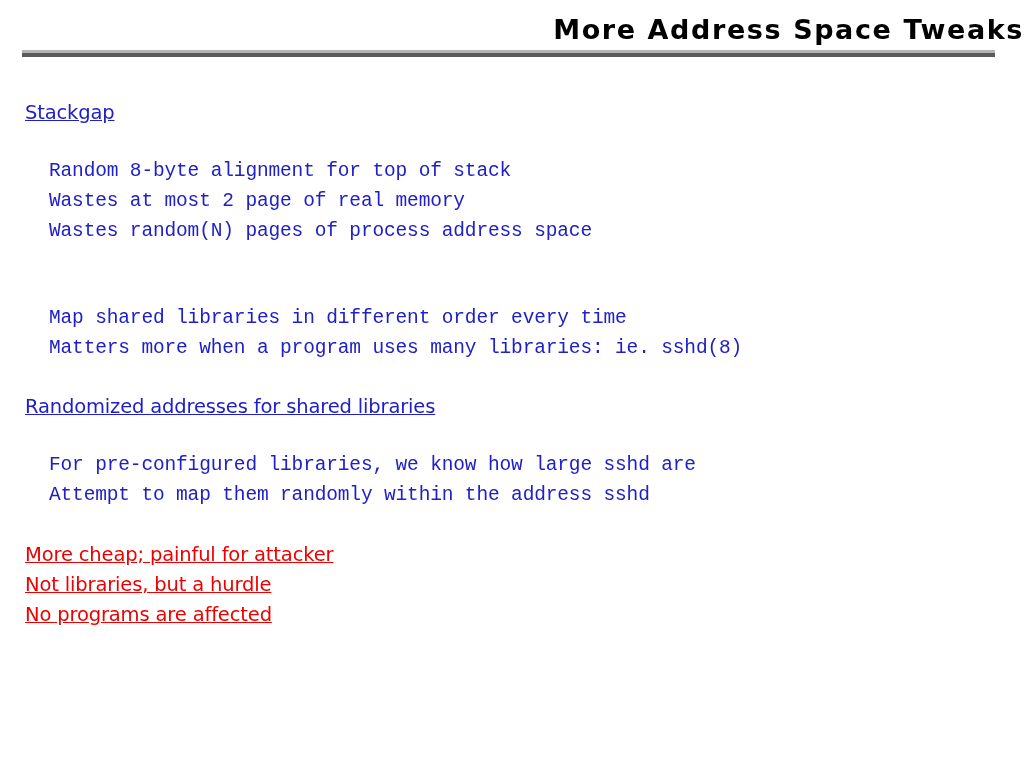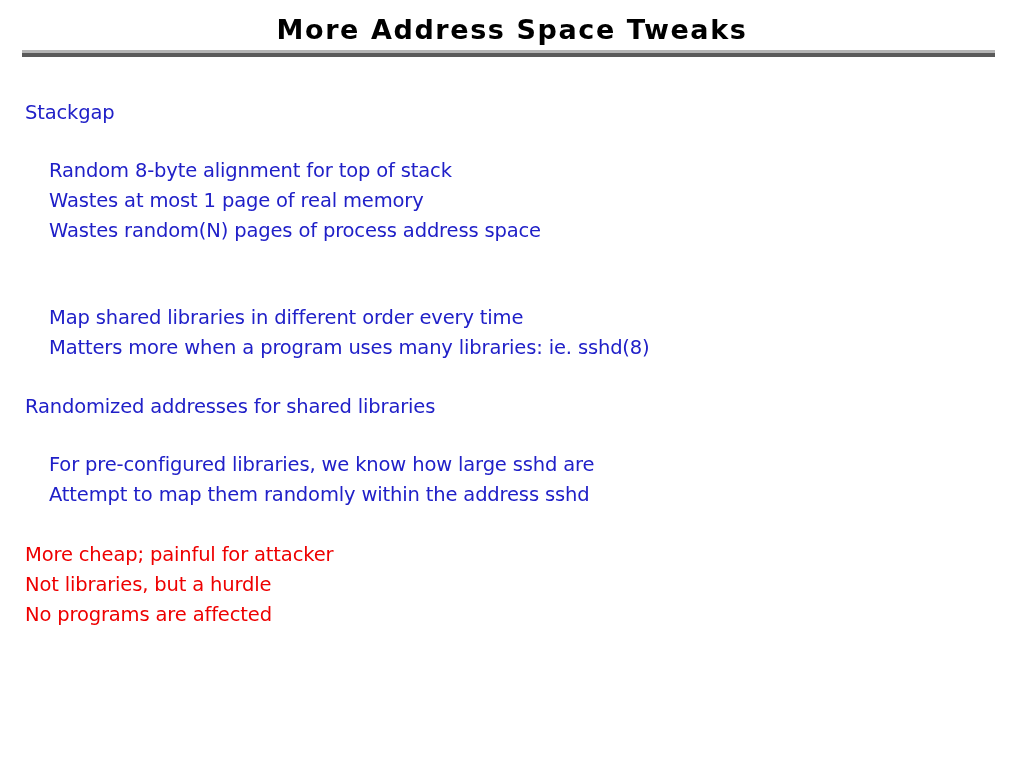--- a/index.html
+++ b/index.html
@@ -21,21 +21,21 @@
     height: 768px;
     background: #ffffff;
   }
 
   
   .slide-title {
     position: absolute;
     left: 0;
     top: 14px;
     width: 1024px;
-    text-align: center;
+    text-align: right;
     font-family: "DejaVu Sans", sans-serif;
     font-weight: bold;
     font-size: 27px;
     letter-spacing: 1.6px;
     color: #000000;
     white-space: nowrap;
   }
 
   
   .title-rule {
@@ -73,24 +73,26 @@
     font-size: 19.5px;
     line-height: 30px;
     height: 30px;
     white-space: nowrap;
     letter-spacing: -0.15px;
   }
 
   .level-0 {
     margin-left: 25px;
     color: #2020c8;
+    text-decoration: underline;
   }
   .level-1 {
     margin-left: 49px;
     color: #2020c8;
+    font-family: Liberation Mono, monospace;
   }
   .level-0.accent,
   .level-1.accent {
     color: #ee0000;
   }
 
   .spacer-sm { height: 28px; }
   .spacer-md { height: 29px; }
   .spacer-lg { height: 30px; }
 </style>
@@ -104,21 +106,21 @@
   <div class="title-rule">
     <div class="rule-light"></div>
     <div class="rule-dark"></div>
   </div>
 
   <div class="body-area">
 
     <div class="line level-0">Stackgap</div>
     <div class="spacer-sm"></div>
     <div class="line level-1">Random 8-byte alignment for top of stack</div>
-    <div class="line level-1">Wastes at most 1 page of real memory</div>
+    <div class="line level-1">Wastes at most 2 page of real memory</div>
     <div class="line level-1">Wastes random(N) pages of process address space</div>
 
     <div class="spacer-md"></div>
 
     <div class="spacer-sm"></div>
     <div class="line level-1">Map shared libraries in different order every time</div>
     <div class="line level-1">Matters more when a program uses many libraries: ie. sshd(8)</div>
 
     <div class="spacer-md"></div>
 

